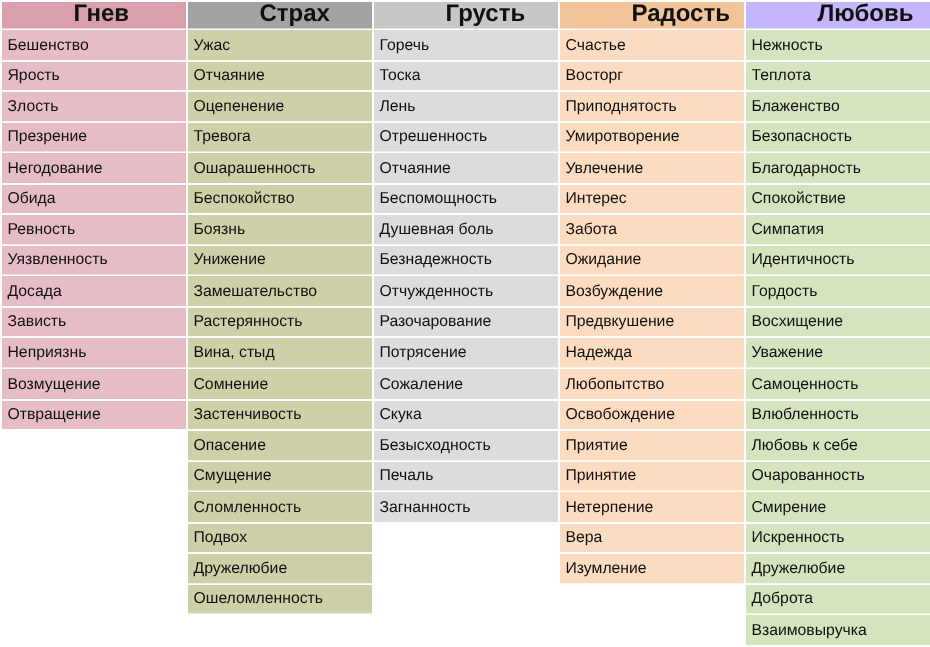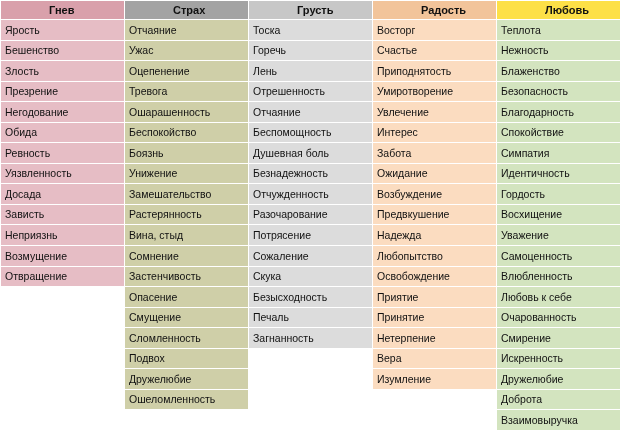--- a/index.html
+++ b/index.html
@@ -32,33 +32,33 @@
     line-height: 1;
     height: 18px;
     text-align: left;
     vertical-align: middle;
     color: #111111;
     white-space: nowrap;
     overflow: hidden;
   }
   #emotions-table th {
     font-weight: bold;
-    font-size: 11px;
+    font-size: 16px;
     padding-left: 48px;
   }
   
   .col-anger-head { background: #d9a0ab; }
   .col-anger-cell { background: #e6bdc5; }
   .col-fear-head  { background: #a3a3a3; }
   .col-fear-cell  { background: #cfcfa8; }
   .col-sad-head   { background: #c7c7c7; }
   .col-sad-cell   { background: #dcdcdc; }
   .col-joy-head   { background: #f2c49a; }
   .col-joy-cell   { background: #fbdcc0; }
-  .col-love-head  { background: #fde047; }
+  .col-love-head  { background: #c4b5fd; }
   .col-love-cell  { background: #d3e4bf; }
   .empty { background: #ffffff; }
 </style>
 </head>
 <body>
 
 <table id="emotions-table">
   <colgroup>
     <col class="c0">
       <col class="c1">
@@ -70,34 +70,34 @@
     <tr id="header-row">
         <th class="col-anger-head">Гнев</th>
         <th class="col-fear-head">Страх</th>
         <th class="col-sad-head">Грусть</th>
         <th class="col-joy-head">Радость</th>
         <th class="col-love-head">Любовь</th>
       </tr>
   </thead>
   <tbody id="table-body">
       <tr>
+        <td class="col-anger-cell">Бешенство</td>
+        <td class="col-fear-cell">Ужас</td>
+        <td class="col-sad-cell">Горечь</td>
+        <td class="col-joy-cell">Счастье</td>
+        <td class="col-love-cell">Нежность</td>
+      </tr>
+      <tr>
         <td class="col-anger-cell">Ярость</td>
         <td class="col-fear-cell">Отчаяние</td>
         <td class="col-sad-cell">Тоска</td>
         <td class="col-joy-cell">Восторг</td>
         <td class="col-love-cell">Теплота</td>
       </tr>
       <tr>
-        <td class="col-anger-cell">Бешенство</td>
-        <td class="col-fear-cell">Ужас</td>
-        <td class="col-sad-cell">Горечь</td>
-        <td class="col-joy-cell">Счастье</td>
-        <td class="col-love-cell">Нежность</td>
-      </tr>
-      <tr>
         <td class="col-anger-cell">Злость</td>
         <td class="col-fear-cell">Оцепенение</td>
         <td class="col-sad-cell">Лень</td>
         <td class="col-joy-cell">Приподнятость</td>
         <td class="col-love-cell">Блаженство</td>
       </tr>
       <tr>
         <td class="col-anger-cell">Презрение</td>
         <td class="col-fear-cell">Тревога</td>
         <td class="col-sad-cell">Отрешенность</td>

